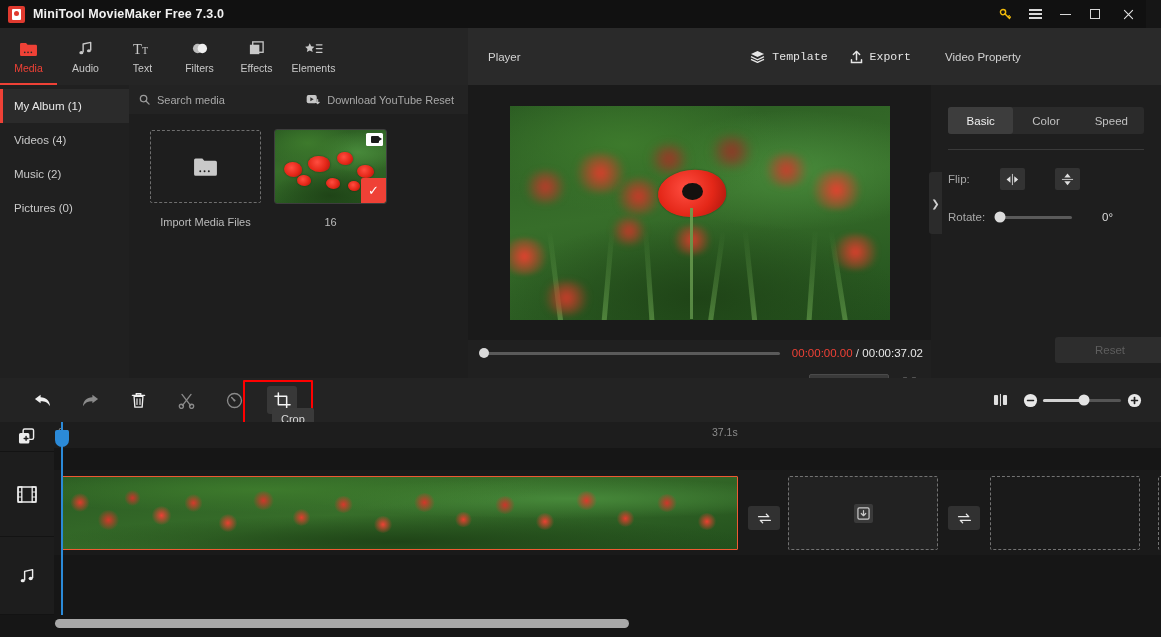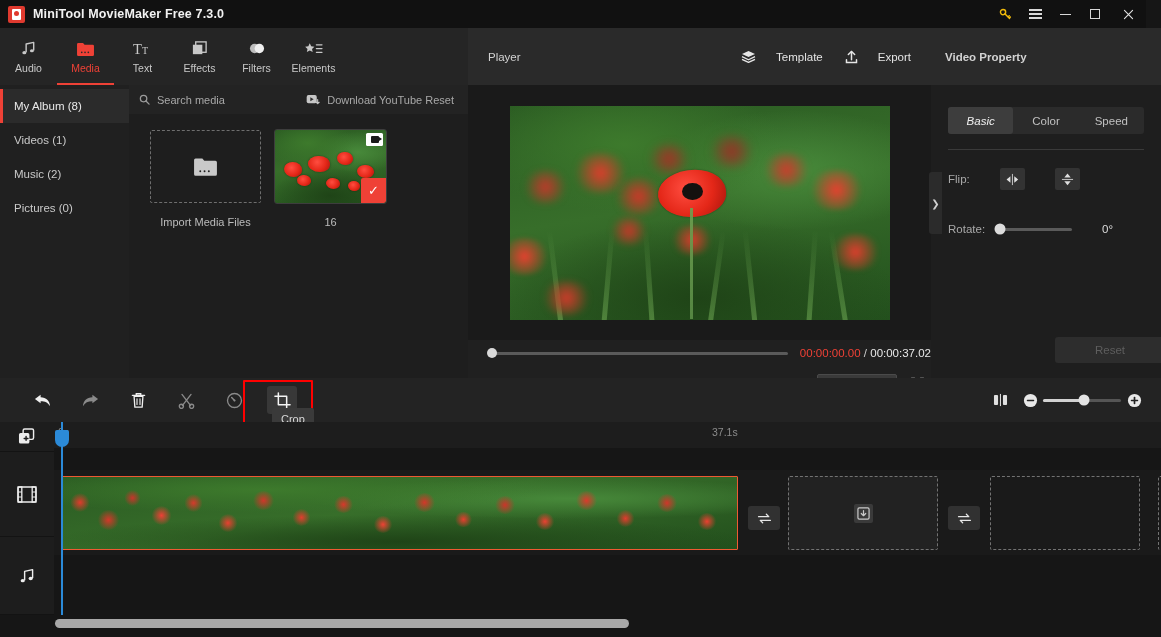--- a/index.html
+++ b/index.html
@@ -134,27 +134,27 @@
     position: absolute; border-radius: 50%; background: #14110f;
   }
 
   
   .player {
     position: absolute; left: 468px; top: 28px; width: 463px; height: 350px; background: #202020;
   }
   .player-head { height: 57px; display: flex; align-items: center; background: #2a2a2a; }
   .player-head .ptitle { margin-left: 20px; font-size: 11.5px; color: #d2d2d2; }
   .phead-actions { margin-left: auto; display: flex; align-items: center; gap: 22px; margin-right: 20px; }
-  .phead-btn { display: flex; align-items: center; gap: 20px; font-size: 11.5px; color: #e4e4e4; }
+  .phead-btn { display: flex; align-items: center; gap: 7px; font-size: 11.5px; color: #e4e4e4; font-family: Liberation Mono, monospace; }
   .stage {
     position: absolute; left: 0; top: 57px; width: 463px; height: 255px;
     background: #1a1a1a; display: flex; align-items: center; justify-content: center;
   }
   .stage .canvas { width: 380px; height: 214px; }
-  .pbar { position: absolute; left: 12px; top: 312px; width: 463px; height: 66px; background: #202020; }
+  .pbar { position: absolute; left: 4px; top: 312px; width: 463px; height: 66px; background: #202020; }
   .seek-row { display: flex; align-items: center; height: 26px; padding: 0 12px; }
   .seek-track { flex: 1 1 auto; height: 3px; background: #5a5a5a; border-radius: 2px; position: relative; }
   .seek-knob {
     position: absolute; left: 0; top: 50%; transform: translate(-50%,-50%);
     width: 10px; height: 10px; border-radius: 50%; background: #d9d9d9;
   }
   .times { margin-left: 12px; font-size: 11.5px; white-space: nowrap; }
   .t-cur { color: #ef4136; }
   .t-sep { color: #cfcfcf; }
   .t-tot { color: #e8e8e8; }
@@ -174,29 +174,29 @@
     font-size: 11px; color: #b9b9b9; position: relative;
   }
   .ratio-sel .chev { position: absolute; right: 8px; top: 6px; }
   .fs-btn { width: 28px; height: 28px; display: flex; align-items: center; justify-content: center; margin-left: 6px; }
 
   
   .proppanel {
     position: absolute; left: 931px; top: 28px; width: 230px; height: 350px; background: #1e1e1e;
   }
   .prop-head { height: 57px; background: #2a2a2a; display: flex; align-items: center; }
-  .prop-head .ptitle { margin-left: 14px; font-size: 11.5px; color: #d2d2d2; font-weight: bold; }
+  .prop-head .ptitle { margin-left: 14px; font-size: 11.5px; color: #d2d2d2; }
   .prop-tabs {
     margin: 22px 17px 0 17px; height: 27px; background: #2b2b2b; border-radius: 3px; display: flex;
   }
   .prop-tab {
     flex: 1 1 0; display: flex; align-items: center; justify-content: center;
     font-size: 11.5px; color: #c0c0c0; border-radius: 3px;
   }
-  .prop-tab.active { background: #3d3d3d; color: #f0f0f0; font-style: italic; }
+  .prop-tab.active { background: #3d3d3d; color: #f0f0f0; }
   .prop-divider { margin: 15px 17px 0 17px; height: 1px; background: #3a3a3a; }
   .prop-row { display: flex; align-items: center; margin: 16px 17px 0 17px; height: 26px; }
   .prop-lbl { width: 52px; font-size: 11.5px; color: #a9a9a9; }
   .flip-btn {
     width: 25px; height: 22px; background: #333333; border-radius: 2px;
     display: flex; align-items: center; justify-content: center; color: #e0e0e0;
   }
   .rot-track { width: 72px; height: 3px; background: #5a5a5a; border-radius: 2px; position: relative; }
   .rot-knob {
     position: absolute; left: 0; top: 50%; transform: translate(-50%,-50%);
@@ -325,86 +325,86 @@
       </div>
       <div class="tb-btn close">
         <svg width="13" height="13" viewBox="0 0 16 16">
             <path d="M3 3 L13 13 M13 3 L3 13" stroke="#e2e2e2" stroke-width="1.4" stroke-linecap="round"></path>
           </svg>
       </div>
     </div>
   </div>
 
   <div class="ribbon">
-    <div class="ribbon-item">
-      <span class="gly">
-        <svg width="17" height="17" viewBox="0 0 18 18">
-            <path d="M6.5 13V4.2l8-1.7V11" fill="none" stroke="#c8c8c8" stroke-width="1.5" stroke-linejoin="round"></path>
-            <ellipse cx="4.6" cy="13.4" rx="2.1" ry="1.7" fill="#c8c8c8"></ellipse>
-            <ellipse cx="12.6" cy="11.4" rx="2.1" ry="1.7" fill="#c8c8c8"></ellipse>
-          </svg>
-      </span>
-      <span class="lbl">Audio</span>
-    </div>
     <div class="ribbon-item active">
       <span class="gly">
         <svg width="19" height="16" viewBox="0 0 20 17">
             <path d="M1 3.5a1.4 1.4 0 0 1 1.4-1.4h5l1.6 1.9h8.6a1.4 1.4 0 0 1 1.4 1.4v9.2a1.4 1.4 0 0 1-1.4 1.4H2.4A1.4 1.4 0 0 1 1 14.6z" fill="#ef4136"></path>
             <circle cx="6" cy="12" r=".9" fill="#2b2b2b"></circle>
             <circle cx="9.5" cy="12" r=".9" fill="#2b2b2b"></circle>
             <circle cx="13" cy="12" r=".9" fill="#2b2b2b"></circle>
           </svg>
       </span>
       <span class="lbl">Media</span>
     </div>
     <div class="ribbon-item">
       <span class="gly">
+        <svg width="17" height="17" viewBox="0 0 18 18">
+            <path d="M6.5 13V4.2l8-1.7V11" fill="none" stroke="#c8c8c8" stroke-width="1.5" stroke-linejoin="round"></path>
+            <ellipse cx="4.6" cy="13.4" rx="2.1" ry="1.7" fill="#c8c8c8"></ellipse>
+            <ellipse cx="12.6" cy="11.4" rx="2.1" ry="1.7" fill="#c8c8c8"></ellipse>
+          </svg>
+      </span>
+      <span class="lbl">Audio</span>
+    </div>
+    <div class="ribbon-item">
+      <span class="gly">
         <svg width="20" height="16" viewBox="0 0 22 17">
             <text x="0" y="14" font-family="Liberation Serif, serif" font-size="16" fill="#c8c8c8">T</text>
             <text x="10" y="14" font-family="Liberation Serif, serif" font-size="11" fill="#c8c8c8">T</text>
           </svg>
       </span>
       <span class="lbl">Text</span>
+    </div>
+    <div class="ribbon-item">
+      <span class="gly">
+        <svg width="18" height="16" viewBox="0 0 19 17">
+            <circle cx="7" cy="8" r="5" fill="#bdbdbd"></circle>
+            <circle cx="12" cy="8" r="5" fill="#efefef"></circle>
+          </svg>
+      </span>
+      <span class="lbl">Filters</span>
     </div>
     <div class="ribbon-item">
       <span class="gly">
         <svg width="17" height="17" viewBox="0 0 18 18">
             <rect x="5" y="2" width="11" height="11" fill="none" stroke="#c8c8c8" stroke-width="1.4"></rect>
             <rect x="2" y="5" width="10" height="10" fill="#c8c8c8"></rect>
           </svg>
       </span>
       <span class="lbl">Effects</span>
     </div>
     <div class="ribbon-item">
       <span class="gly">
-        <svg width="18" height="16" viewBox="0 0 19 17">
-            <circle cx="7" cy="8" r="5" fill="#bdbdbd"></circle>
-            <circle cx="12" cy="8" r="5" fill="#efefef"></circle>
-          </svg>
-      </span>
-      <span class="lbl">Filters</span>
-    </div>
-    <div class="ribbon-item">
-      <span class="gly">
         <svg width="20" height="16" viewBox="0 0 21 17">
             <path d="M6 2.5l1.5 3.2 3.4.4-2.5 2.3.7 3.4L6 10.1l-3.1 1.7.7-3.4L1.1 6.1l3.4-.4z" fill="#c8c8c8"></path>
             <path d="M13 4h6M13 8h6M13 12h6" stroke="#c8c8c8" stroke-width="1.3" stroke-linecap="round"></path>
           </svg>
       </span>
       <span class="lbl">Elements</span>
     </div>
   </div>
 
   <div class="media-panel">
     <div class="media-cats">
       <div class="cat active">
-          <span>My Album (8)</span>
+          <span>My Album (1)</span>
         </div>
       <div class="cat">
-          <span>Videos (1)</span>
+          <span>Videos (4)</span>
         </div>
       <div class="cat">
           <span>Music (2)</span>
         </div>
       <div class="cat">
           <span>Pictures (0)</span>
         </div>
     </div>
     <div class="media-main">
       <div class="media-bar">
@@ -595,21 +595,21 @@
           </svg>
       </div>
       <div class="flip-btn" style="margin-left:30px">
         <svg width="13" height="15" viewBox="0 0 14 16">
             <rect x="1" y="7.4" width="12" height="0.9" fill="#e0e0e0"></rect>
             <path d="M3.6 5.8h6.8L7 1.6z" fill="#e0e0e0"></path>
             <path d="M3.6 9.9h6.8L7 14.1z" fill="#e0e0e0"></path>
           </svg>
       </div>
     </div>
-    <div class="prop-row" style="margin-top:24px">
+    <div class="prop-row" style="margin-top:12px">
       <span class="prop-lbl">Rotate:</span>
       <div class="rot-track">
           <span class="rot-knob"></span>
         </div>
       <span class="rot-val">0°</span>
     </div>
   </div>
   <div class="reset-btn">
     <span>Reset</span>
   </div>

